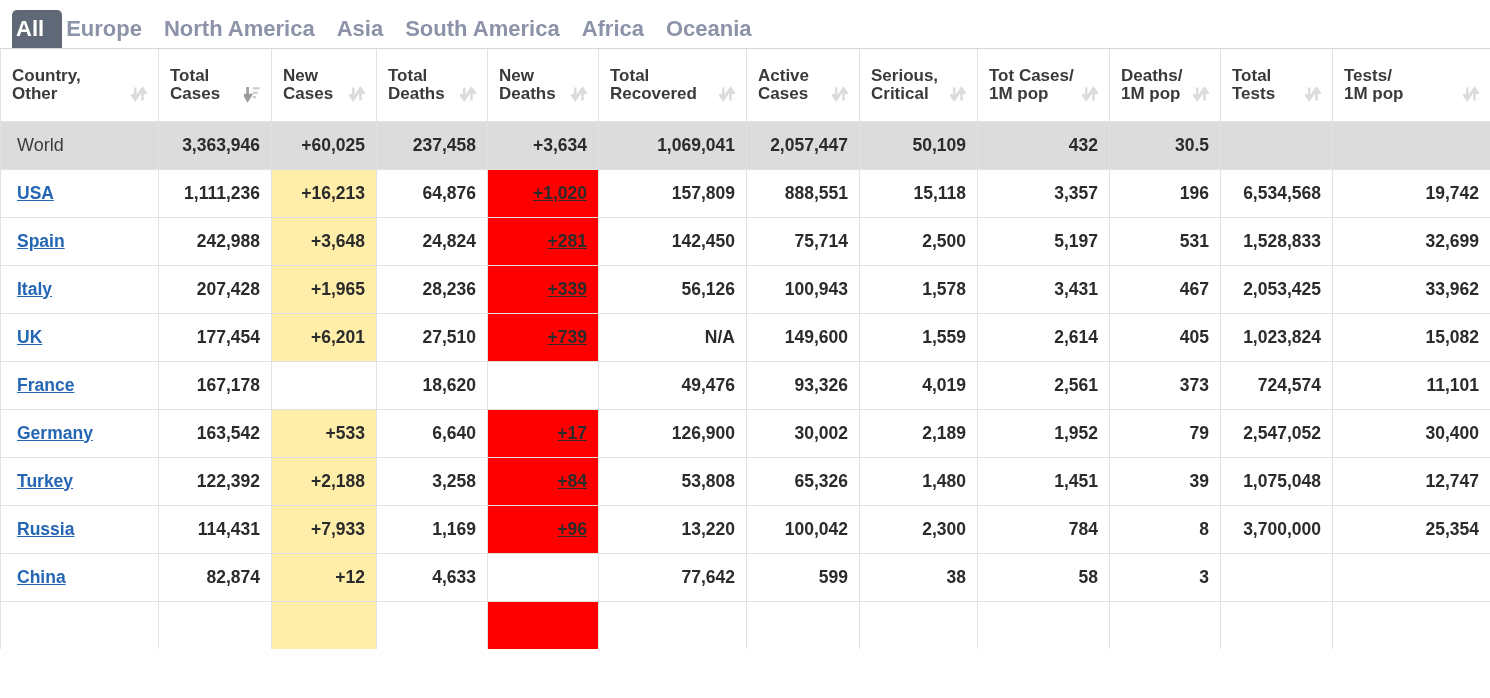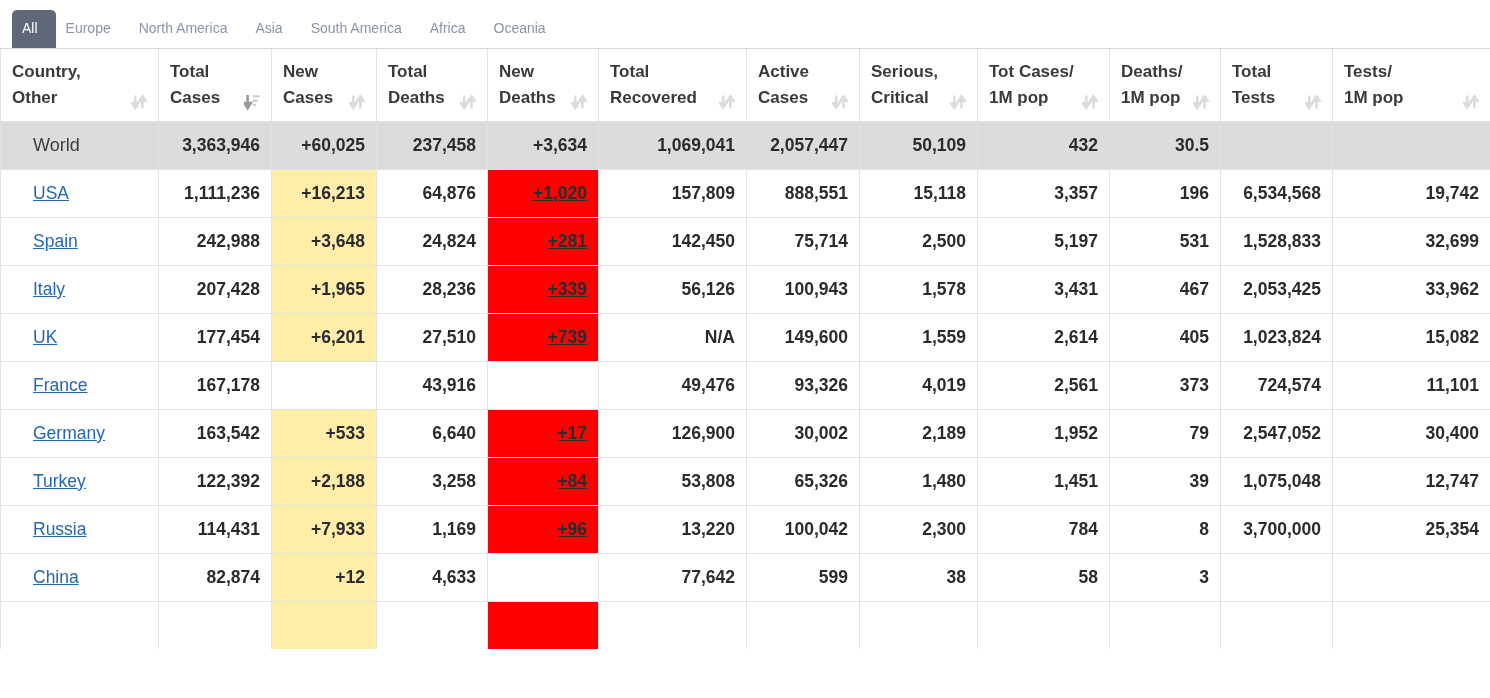--- a/index.html
+++ b/index.html
@@ -18,27 +18,28 @@
   
   .tabbar {
     height: 48px;
     display: flex;
     align-items: flex-end;
     padding-left: 12px;
     box-sizing: border-box;
     background: #ffffff;
   }
   .tab {
-    font-size: 14px;
+    font-size: 22px;
     color: #8c93a8;
-    padding: 9px 18px 10px 10px;
+    padding: 9px 18px 10px 4px;
     line-height: 19px;
     border-radius: 5px 5px 0 0;
     white-space: nowrap;
     cursor: pointer;
+    font-weight: bold;
   }
   .tab.active {
     background: #5e6876;
     color: #ffffff;
   }
 
   
   .table-wrap {
     width: 1490px;
     box-sizing: border-box;
@@ -70,47 +71,47 @@
     border-top: none;
     position: relative;
   }
   .th-inner {
     display: flex;
     align-items: flex-end;
     justify-content: space-between;
     gap: 6px;
   }
   .th-label {
-    line-height: 26px;
+    line-height: 18px;
     white-space: pre-line;
   }
   .sort-ico {
     flex: 0 0 auto;
     width: 16px;
     height: 20px;
     position: relative;
     top: 1px;
   }
 
   
   table.main tbody td {
     height: 48px;
     text-align: right;
     font-weight: bold;
     color: #2b2b2b;
     white-space: nowrap;
   }
   table.main tbody td.country {
     text-align: left;
-    padding-left: 32px;
+    padding-left: 16px;
   }
   table.main tbody td.country a {
     color: #2566b4;
     text-decoration: underline;
-    font-weight: normal;
+    font-weight: bold;
     cursor: pointer;
     text-align: center;
   }
 
   
   tr.world td {
     background: #dcdcdc;
     font-weight: normal;
     color: #3c3c3c;
   }
@@ -382,21 +383,21 @@
           <td>1,559</td>
           <td>2,614</td>
           <td>405</td>
           <td>1,023,824</td>
           <td>15,082</td>
         </tr>
         <tr>
           <td class="country"><a>France</a></td>
           <td>167,178</td>
           <td></td>
-          <td>43,916</td>
+          <td>18,620</td>
           <td></td>
           <td>49,476</td>
           <td>93,326</td>
           <td>4,019</td>
           <td>2,561</td>
           <td>373</td>
           <td>724,574</td>
           <td>11,101</td>
         </tr>
         <tr>

